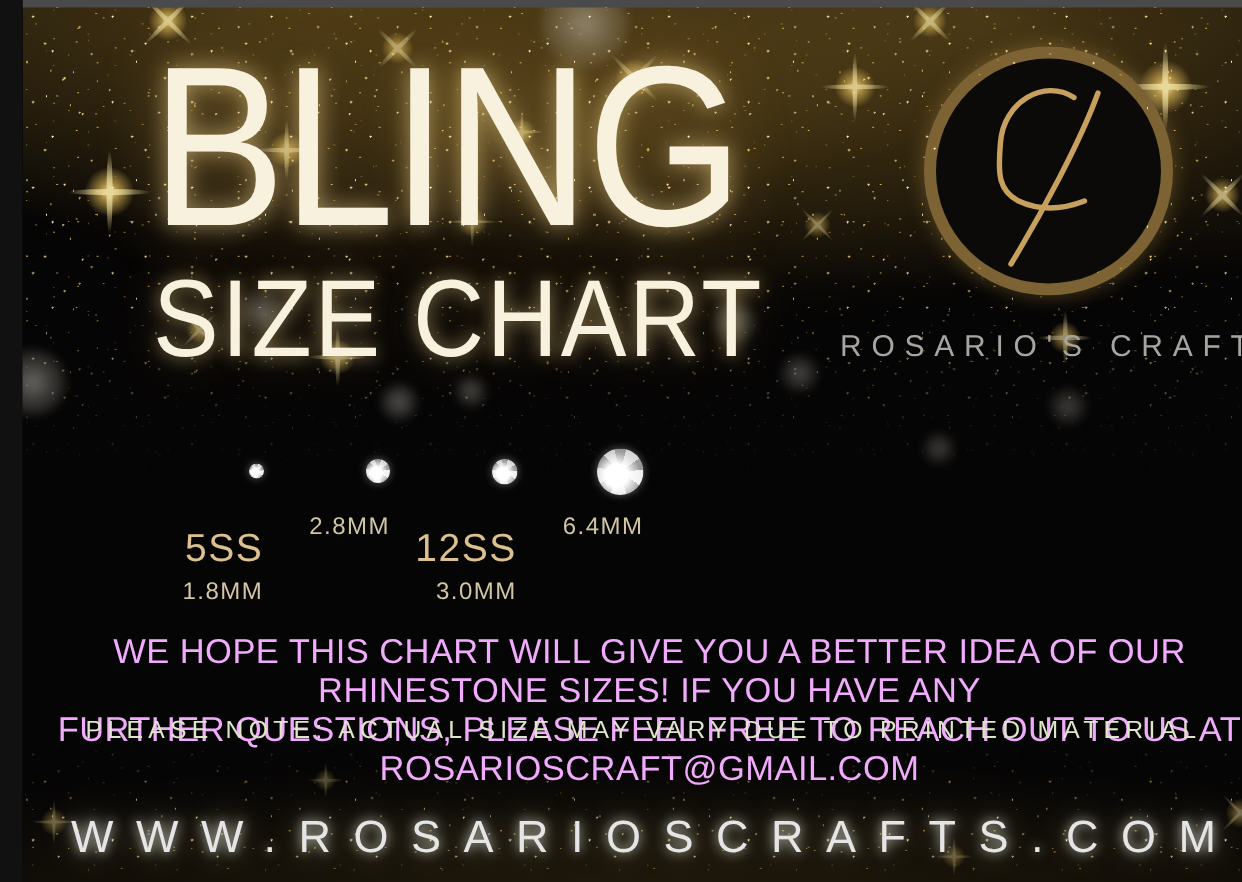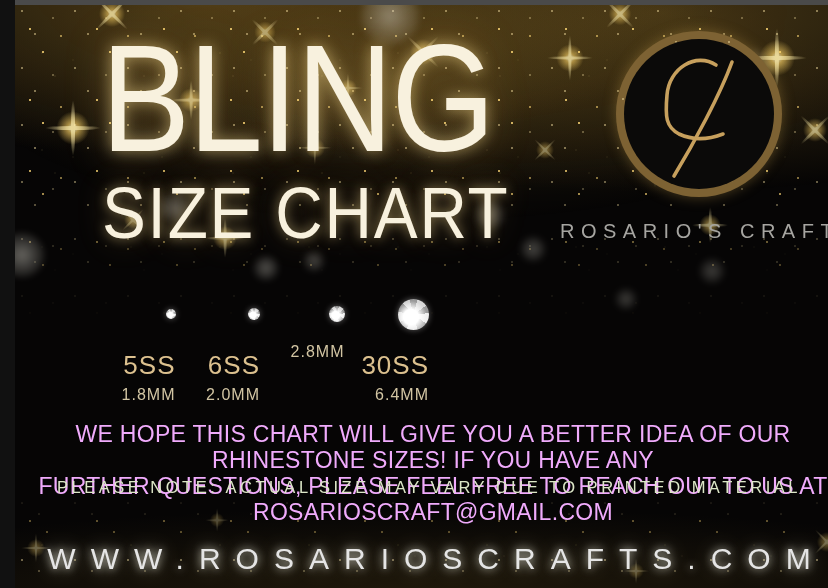--- a/index.html
+++ b/index.html
@@ -158,36 +158,35 @@
   <div class="chart">
     <div class="col">
       <div class="stone-box">
           <div class="stone" style="width: 10px; height: 10px;"></div>
         </div>
       <div class="ss">5SS</div>
       <div class="mm">1.8MM</div>
     </div>
     <div class="col">
       <div class="stone-box">
-          <div class="stone" style="width: 12px; height: 12px;"></div>
-        </div>
-      <div class="ss">6SS</div>
-      <div class="mm">2.0MM</div>
-    </div>
-    <div class="col">
-      <div class="stone-box">
           <div class="stone" style="width: 16px; height: 16px;"></div>
         </div>
       <div class="mm">2.8MM</div>
     </div>
     <div class="col">
       <div class="stone-box">
+          <div class="stone" style="width: 17px; height: 17px;"></div>
+        </div>
+      <div class="ss">12SS</div>
+      <div class="mm">3.0MM</div>
+    </div>
+    <div class="col">
+      <div class="stone-box">
           <div class="stone" style="width: 31px; height: 31px;"></div>
         </div>
-      <div class="ss">30SS</div>
       <div class="mm">6.4MM</div>
     </div>
   </div>
 
   <p class="note"><span>WE HOPE THIS CHART WILL GIVE YOU A BETTER IDEA OF OUR RHINESTONE SIZES! IF YOU HAVE ANY</span><br><span>FURTHER QUESTIONS, PLEASE FEEL FREE TO REACH OUT TO US AT ROSARIOSCRAFT@GMAIL.COM</span></p>
   <p class="disclaimer">PLEASE NOTE: ACTUAL SIZE MAY VARY DUE TO PRINTED MATERIAL</p>
 
   <p class="url">WWW.ROSARIOSCRAFTS.COM</p>
 
 </div>

